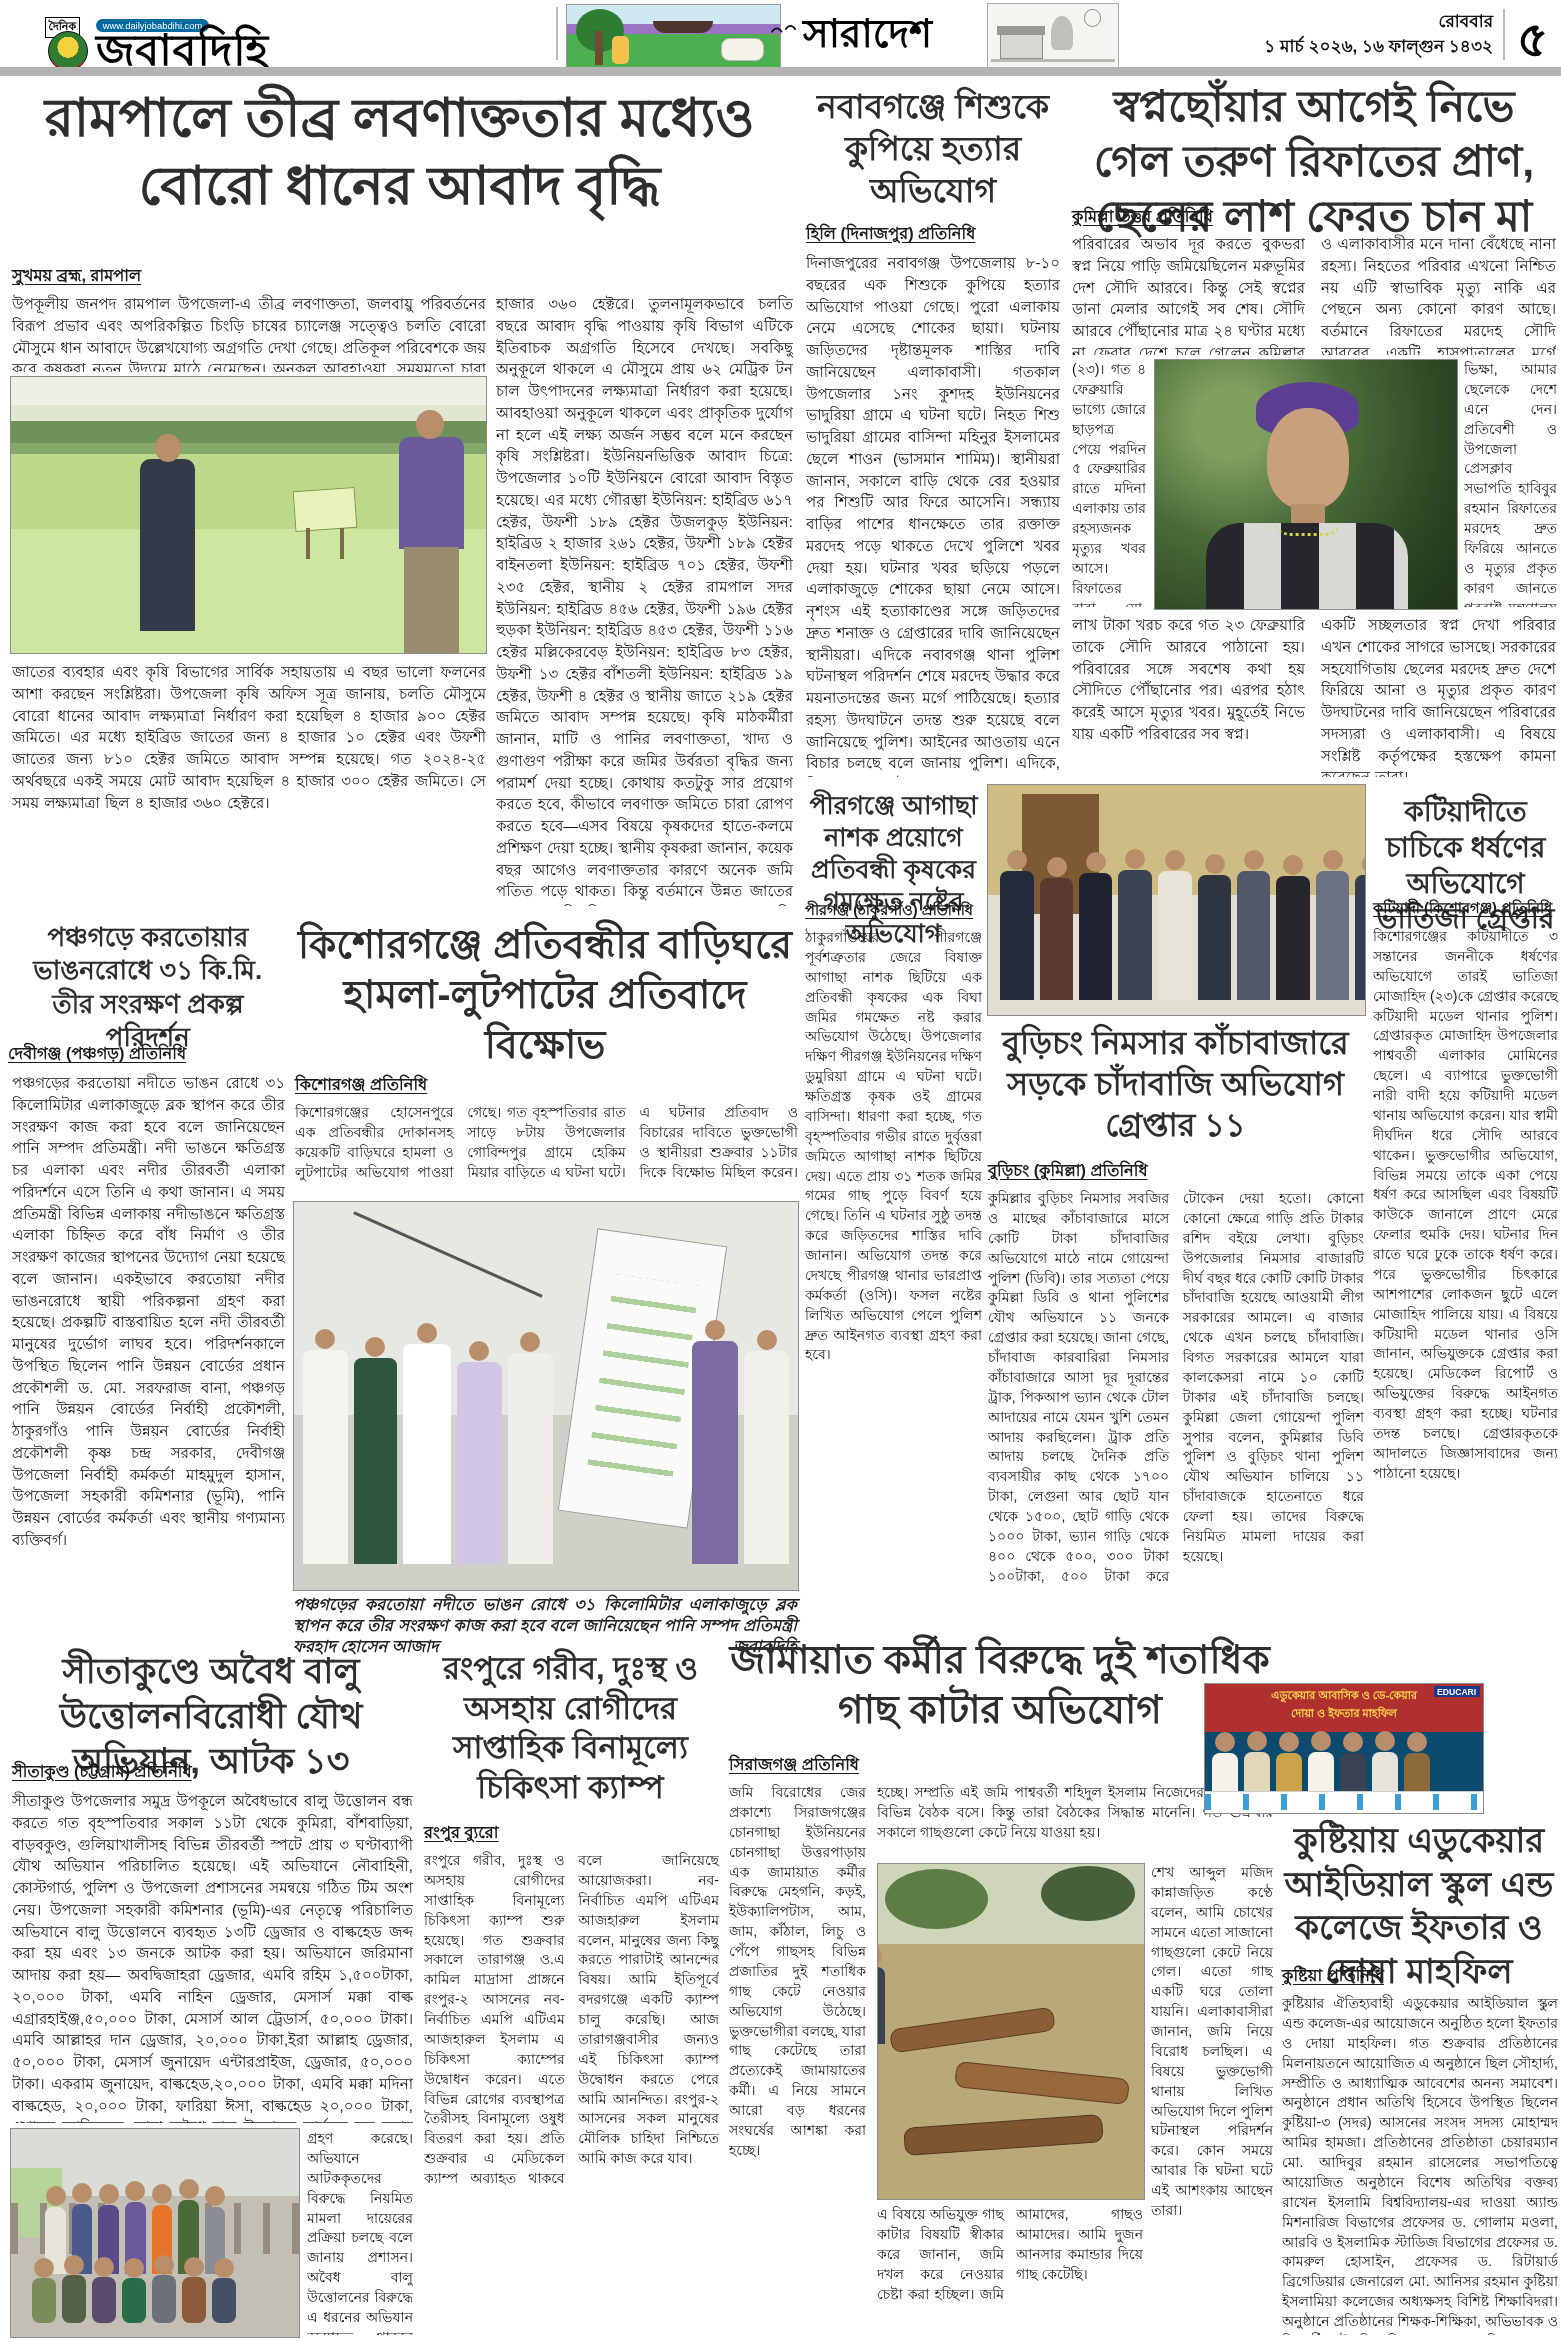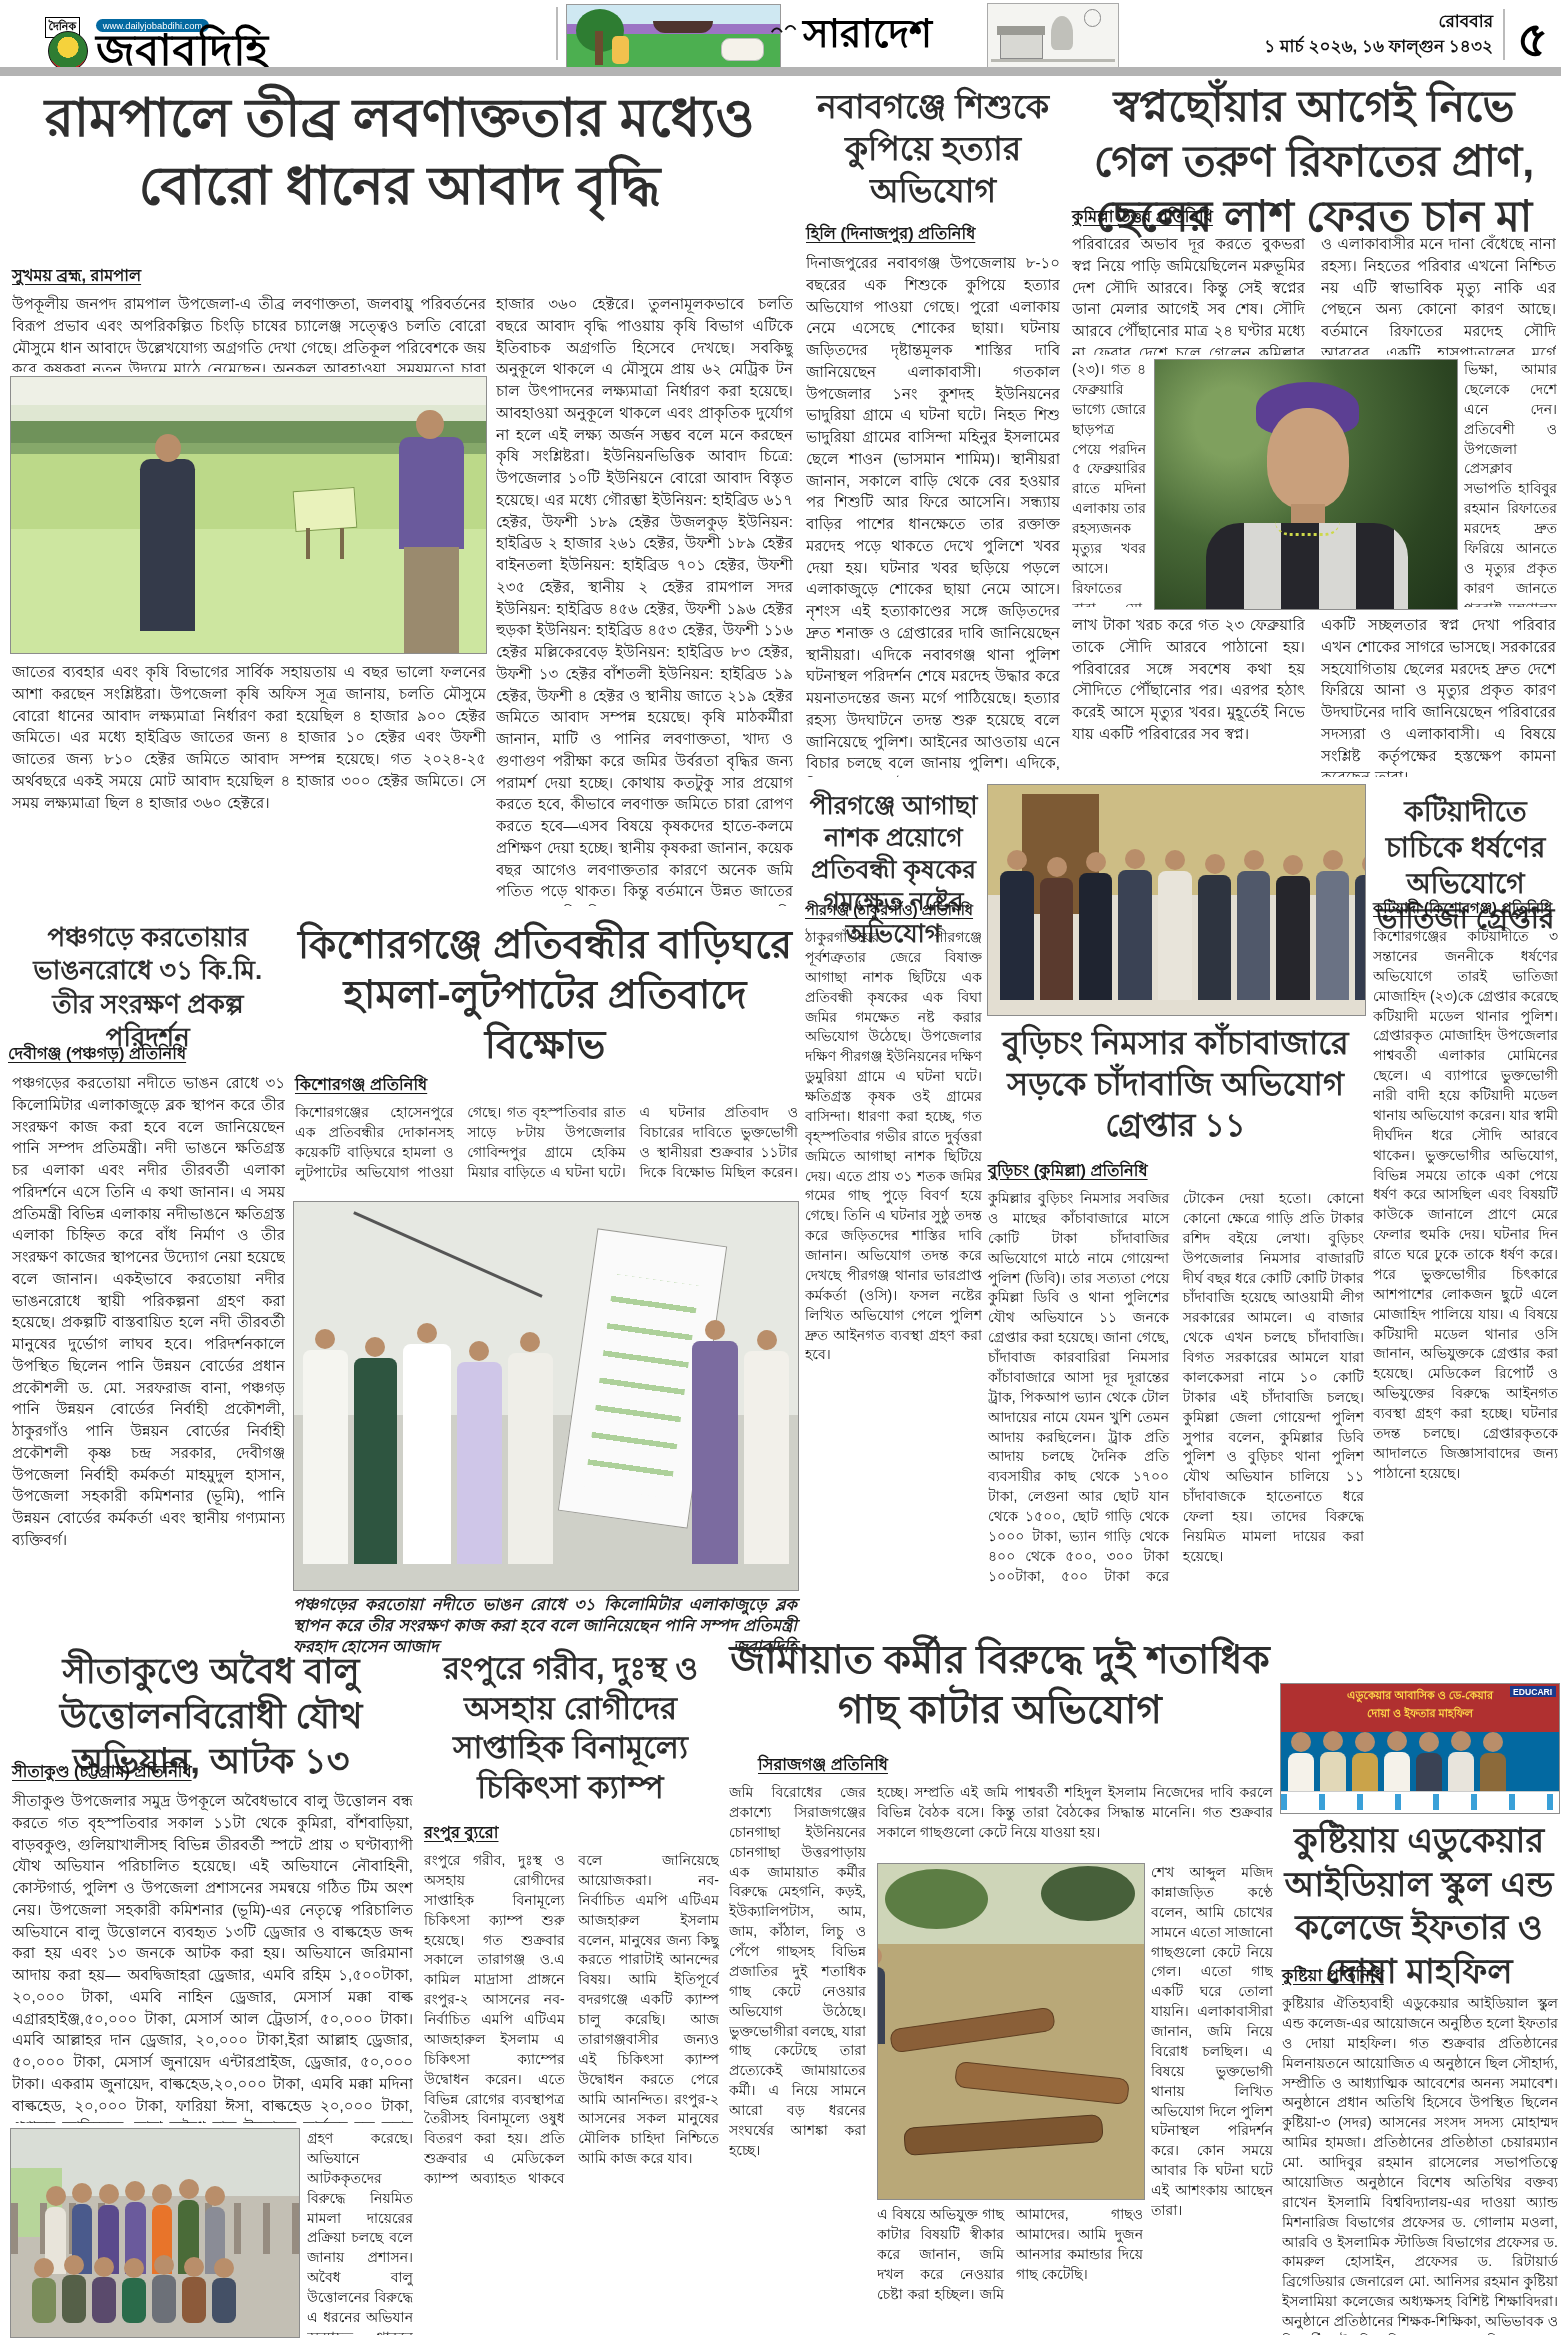--- a/index.html
+++ b/index.html
@@ -196,36 +196,36 @@
       <div class="pg" style="width:24px;height:45px;background:#445066;border-radius:7.7px;"></div>
     </div>
   </div>
   <div class="bt-sm abs" style="left:307px;top:2129px;width:106px;height:206px;">গ্রহণ করেছে। অভিযানে আটককৃতদের বিরুদ্ধে নিয়মিত মামলা দায়েরের প্রক্রিয়া চলছে বলে জানায় প্রশাসন। অবৈধ বালু উত্তোলনের বিরুদ্ধে এ ধরনের অভিযান অব্যাহত থাকবে বলে জানানো হয়।</div>
 
   <div class="hl abs" style="left:422px;top:1649px;width:297px;font-size:31px;">রংপুরে গরীব, দুঃস্থ ও অসহায় রোগীদের সাপ্তাহিক বিনামূল্যে চিকিৎসা ক্যাম্প</div>
   <div class="byline abs" style="left:424px;top:1820px;">রংপুর ব্যুরো</div>
   <div class="bt-sm abs" style="left:424px;top:1851px;width:295px;height:484px;column-count:2;column-gap:13.7px;">রংপুরে গরীব, দুঃস্থ ও অসহায় রোগীদের সাপ্তাহিক বিনামূল্যে চিকিৎসা ক্যাম্প শুরু হয়েছে। গত শুক্রবার সকালে তারাগঞ্জ ও.এ কামিল মাদ্রাসা প্রাঙ্গনে রংপুর-২ আসনের নব-নির্বাচিত এমপি এটিএম আজহারুল ইসলাম এ চিকিৎসা ক্যাম্পের উদ্বোধন করেন। এতে বিভিন্ন রোগের ব্যবস্থাপত্র তৈরীসহ বিনামূল্যে ওষুধ বিতরণ করা হয়। প্রতি শুক্রবার এ মেডিকেল ক্যাম্প অব্যাহত থাকবে বলে জানিয়েছে আয়োজকরা। নব-নির্বাচিত এমপি এটিএম আজহারুল ইসলাম বলেন, মানুষের জন্য কিছু করতে পারাটাই আনন্দের বিষয়। আমি ইতিপূর্বে বদরগঞ্জে একটি ক্যাম্প চালু করেছি। আজ তারাগঞ্জবাসীর জন্যও এই চিকিৎসা ক্যাম্প উদ্বোধন করতে পেরে আমি আনন্দিত। রংপুর-২ আসনের সকল মানুষের মৌলিক চাহিদা নিশ্চিতে আমি কাজ করে যাব।</div>
 
   <div class="hl abs" style="left:727px;top:1635px;width:546px;font-size:39px;">জামায়াত কর্মীর বিরুদ্ধে দুই শতাধিক গাছ কাটার অভিযোগ</div>
-  <div class="byline abs" style="left:729px;top:1752px;margin-left:29px;">সিরাজগঞ্জ প্রতিনিধি</div>
+  <div class="byline abs" style="left:729px;top:1752px;">সিরাজগঞ্জ প্রতিনিধি</div>
   <div class="bt-sm abs" style="left:729px;top:1783px;width:137px;height:552px;">জমি বিরোধের জের প্রকাশ্যে সিরাজগঞ্জের চোনগাছা ইউনিয়নের চোনগাছা উত্তরপাড়ায় এক জামায়াত কর্মীর বিরুদ্ধে মেহগনি, কড়ই, ইউক্যালিপটাস, আম, জাম, কাঁঠাল, লিচু ও পেঁপে গাছসহ বিভিন্ন প্রজাতির দুই শতাধিক গাছ কেটে নেওয়ার অভিযোগ উঠেছে। ভুক্তভোগীরা বলছে, যারা গাছ কেটেছে তারা প্রত্যেকেই জামায়াতের কর্মী। এ নিয়ে সামনে আরো বড় ধরনের সংঘর্ষের আশঙ্কা করা হচ্ছে।</div>
   <div class="bt-sm abs" style="left:877px;top:1783px;width:396px;height:75px;">হচ্ছে। সম্প্রতি এই জমি পাশ্ববর্তী শহিদুল ইসলাম নিজেদের দাবি করলে বিভিন্ন বৈঠক বসে। কিন্তু তারা বৈঠকের সিদ্ধান্ত মানেনি। গত শুক্রবার সকালে গাছগুলো কেটে নিয়ে যাওয়া হয়।</div>
 
   <div class="ph" style="left:877px;top:1863px;width:266px;height:335px;background:linear-gradient(180deg,#ced5b8 0 24%,#b9a878 24% 100%);">
     <div class="abs" style="left:6.9px;top:5.1px;width:103px;height:60px;background:#5c7d44;border-radius:50%;"></div>
     <div class="abs" style="left:163px;top:1.7px;width:94px;height:55px;background:#47603a;border-radius:50%;"></div>
     <div class="abs" style="left:12px;top:154px;width:163px;height:22px;background:#8a5f38;border:1.7px solid #5f3f22;transform:rotate(-8deg);border-radius:10.3px;"></div>
     <div class="abs" style="left:77px;top:206px;width:172px;height:24px;background:#96683c;border:1.7px solid #5f3f22;transform:rotate(6deg);border-radius:10.3px;"></div>
     <div class="abs" style="left:26px;top:257px;width:197px;height:26px;background:#7d5630;border:1.7px solid #54381e;transform:rotate(-4deg);border-radius:10.3px;"></div>
     <div class="pg abs" style="right:19px;top:103px;width:26px;height:77px;background:#3a4254;"></div>
   </div>
   <div class="bt-sm abs" style="left:877px;top:2205px;width:266px;height:130px;column-count:2;column-gap:12px;">এ বিষয়ে অভিযুক্ত গাছ কাটার বিষয়টি স্বীকার করে জানান, জমি দখল করে নেওয়ার চেষ্টা করা হচ্ছিল। জমি আমাদের, গাছও আমাদের। আমি দুজন আনসার কমান্ডার দিয়ে গাছ কেটেছি।</div>
   <div class="bt-sm abs" style="left:1151px;top:1863px;width:122px;height:472px;">শেখ আব্দুল মজিদ কান্নাজড়িত কণ্ঠে বলেন, আমি চোখের সামনে এতো সাজানো গাছগুলো কেটে নিয়ে গেল। এতো গাছ একটি ঘরে তোলা যায়নি। এলাকাবাসীরা জানান, জমি নিয়ে বিরোধ চলছিল। এ বিষয়ে ভুক্তভোগী থানায় লিখিত অভিযোগ দিলে পুলিশ ঘটনাস্থল পরিদর্শন করে। কোন সময়ে আবার কি ঘটনা ঘটে এই আশংকায় আছেন তারা।</div>
 
-  <div class="ph" style="left:1280px;top:1683px;width:278px;height:129px;background:#0369a1;">
+  <div class="ph" style="left:1204px;top:1683px;width:278px;height:129px;background:#0c4a6e;">
     <div class="abs" style="left:0;top:0;width:278px;height:48px;background:#b03030;color:#ffd94a;font-weight:bold;font-size:11px;text-align:center;line-height:1.6;padding-top:3.4px;box-sizing:border-box;">
       <div>এডুকেয়ার আবাসিক ও ডে-কেয়ার</div>
       <div>দোয়া ও ইফতার মাহফিল</div>
     </div>
     <div class="abs" style="right:3.4px;top:1.7px;background:#1a3a8c;color:#fff;font-size:8.6px;padding:0.9px 3.4px;font-weight:bold;">EDUCARI</div>
     <div class="prow" style="left:6.9px;bottom:22px;">
       <div class="pg" style="width:26px;height:38px;background:#f5f2ea;"></div>
       <div class="pg" style="width:26px;height:39px;background:#e2d8b8;"></div>
       <div class="pg" style="width:26px;height:38px;background:#caa34a;"></div>
       <div class="pg" style="width:26px;height:39px;background:#f5f2ea;"></div>

